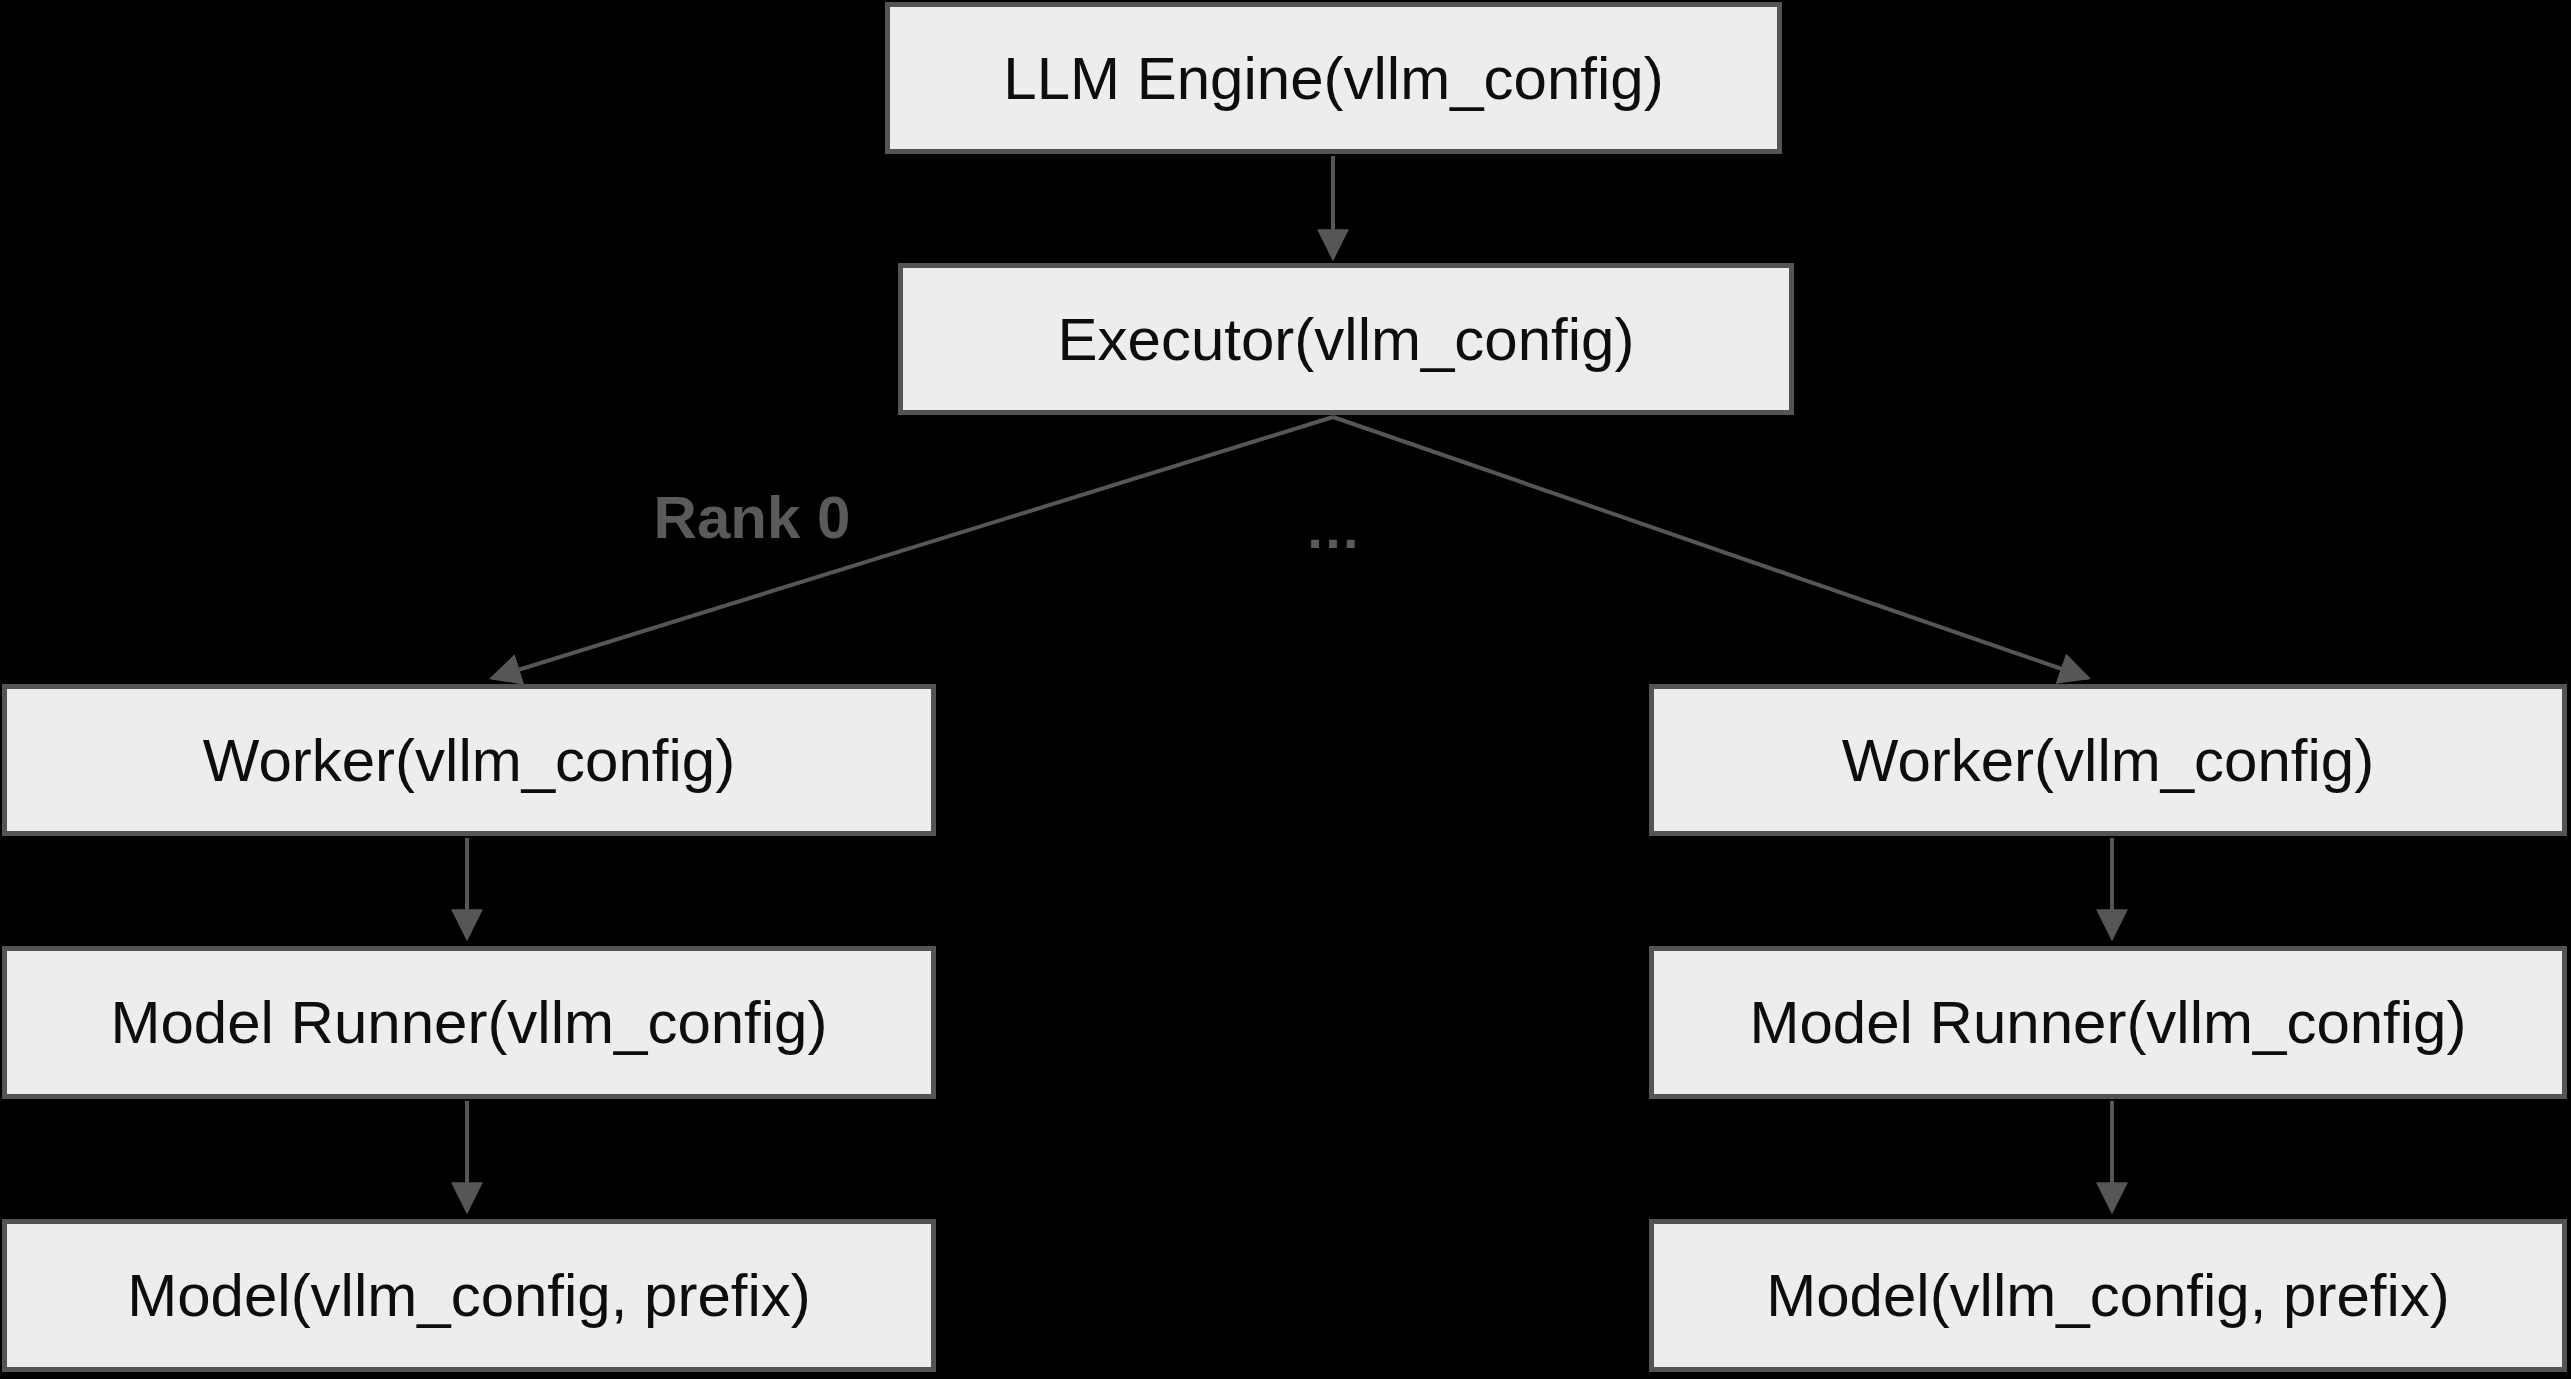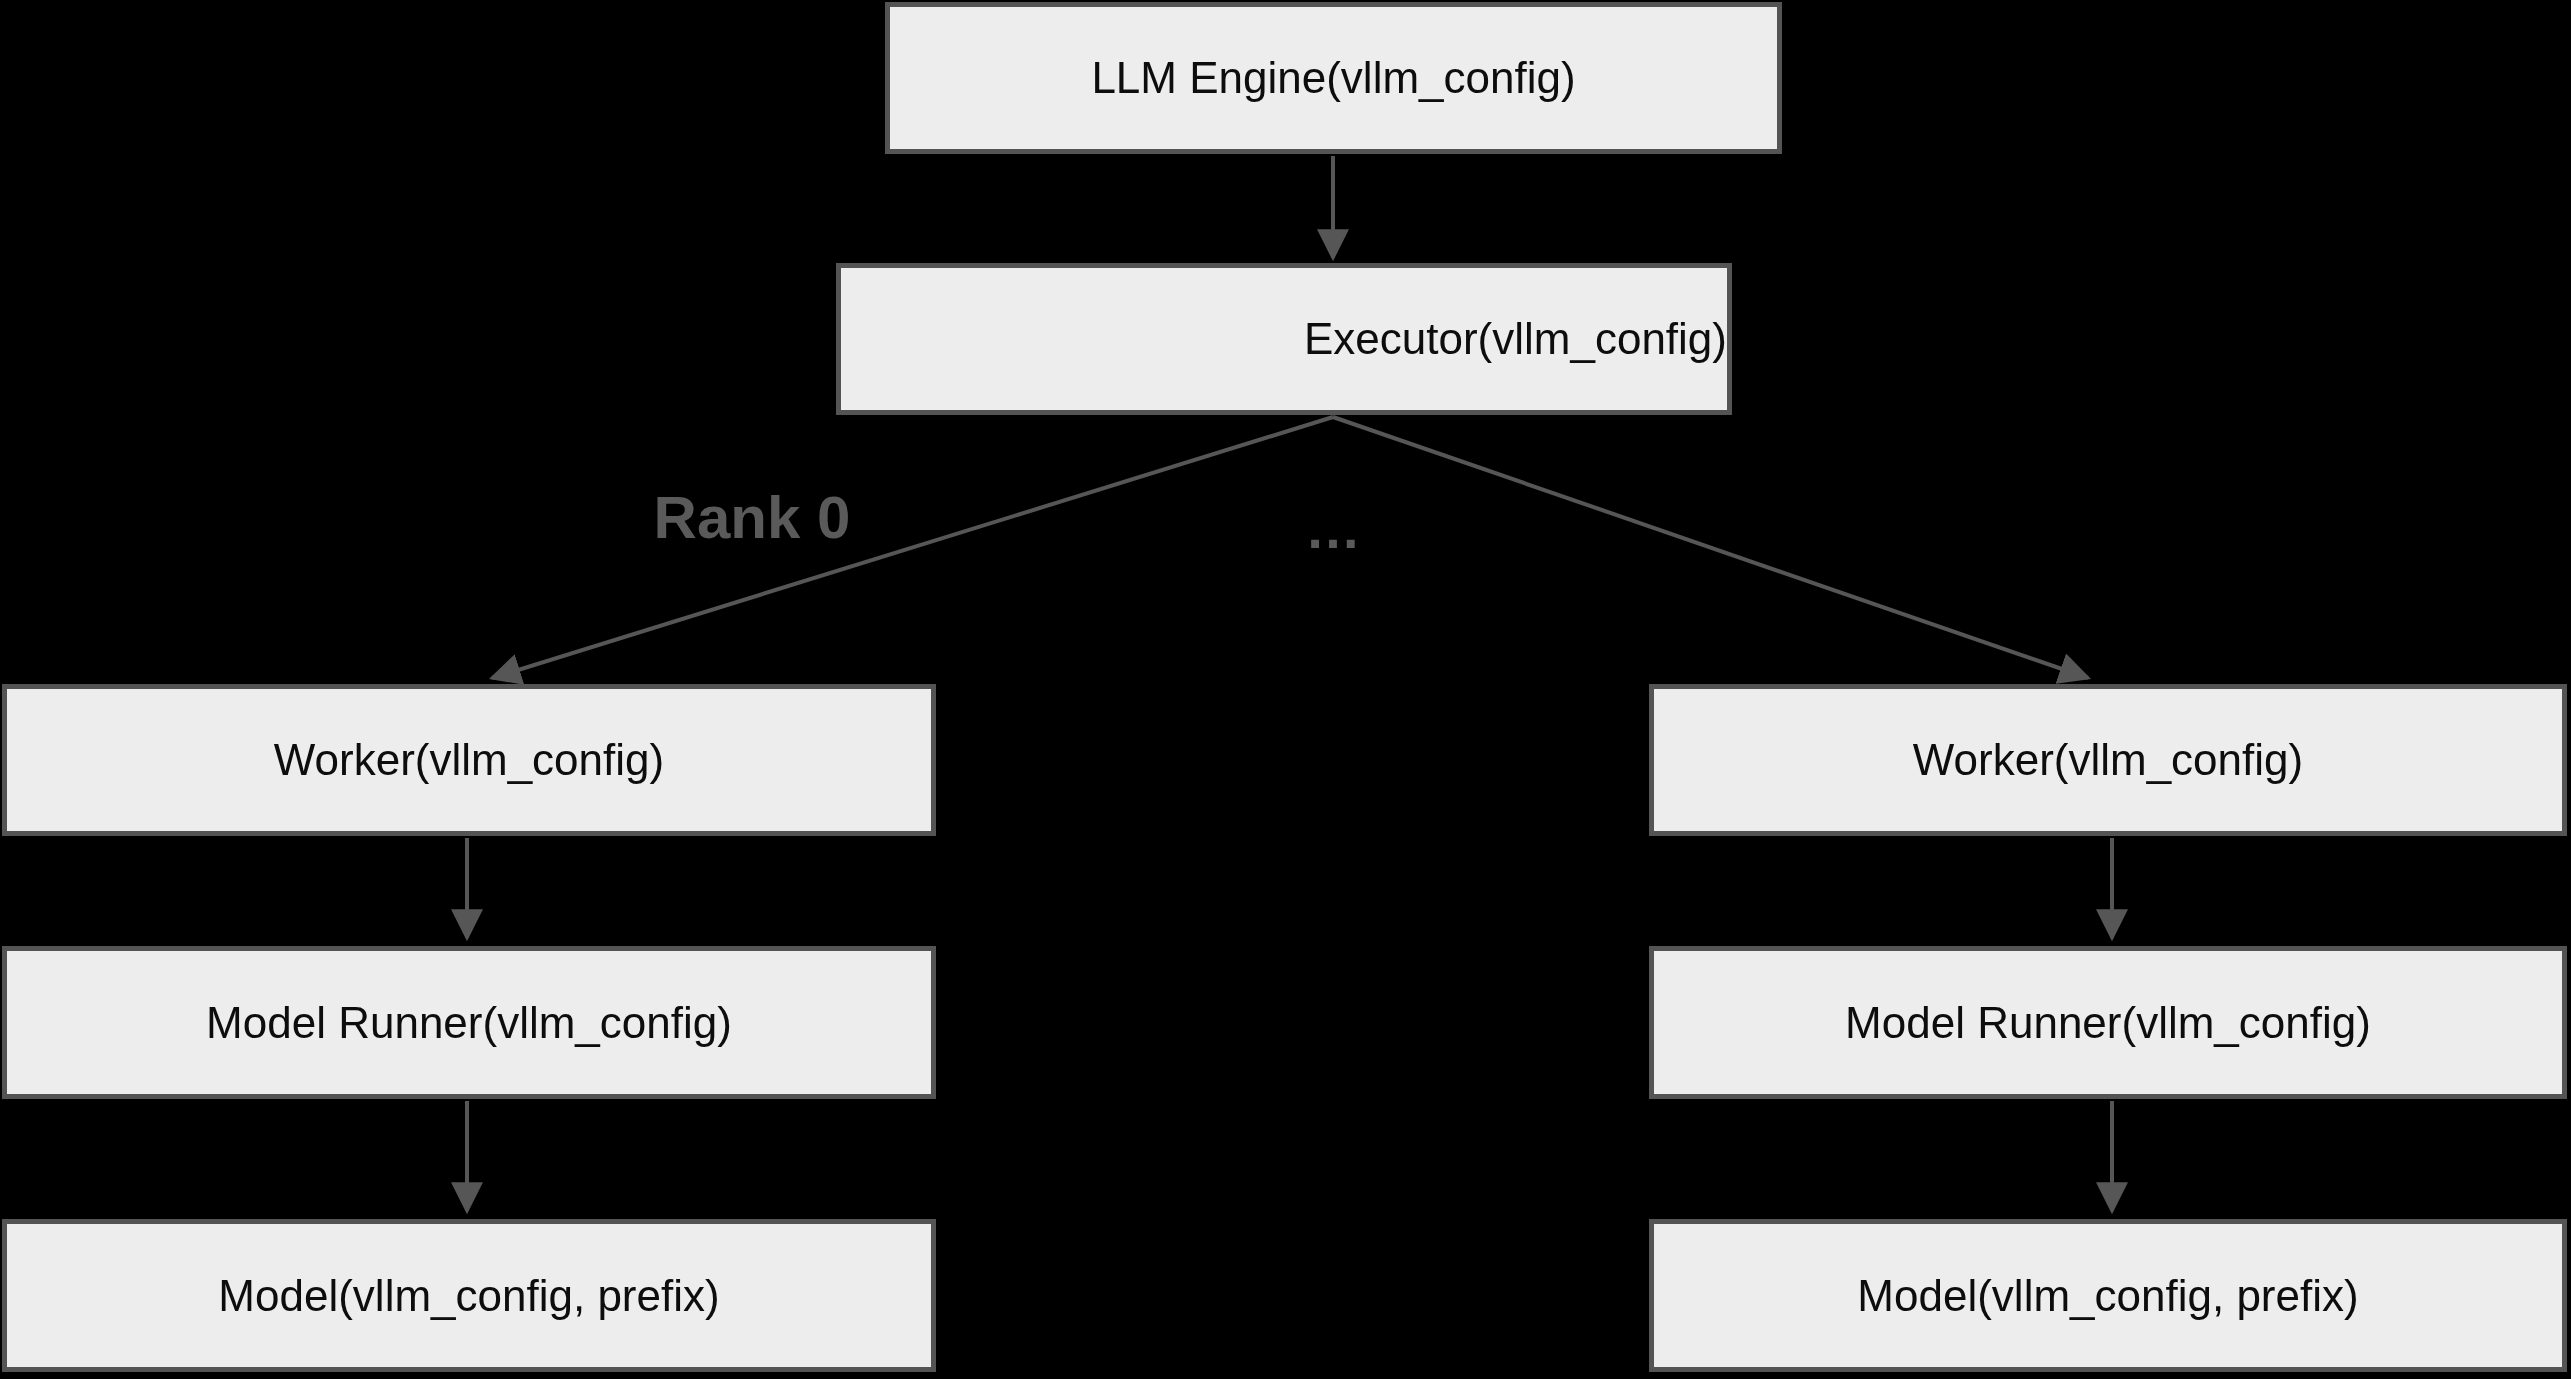--- a/index.html
+++ b/index.html
@@ -28,28 +28,28 @@
   .edges line { stroke: var(--arrow); stroke-width: 4; }
   .edges .arrowhead { fill: var(--arrow); }
   .node {
     position: absolute;
     background: var(--node-fill);
     border: 5px solid var(--node-border);
     display: flex;
     align-items: center;
     justify-content: center;
     color: var(--node-text);
-    font-size: 44px;
+    font-size: 60px;
     font-weight: 500;
     letter-spacing: 0px;
     white-space: nowrap;
   }
   
   .node-llm-engine     { left: 885px;  top: 2px;    width: 897px; height: 152px; }
-  .node-executor       { left: 836px;  top: 263px;  width: 896px; height: 152px; justify-content: flex-end; }
+  .node-executor       { left: 898px;  top: 263px;  width: 896px; height: 152px; }
   
   .node-worker-left        { left: 2px; top: 684px;  width: 934px; height: 152px; }
   .node-model-runner-left  { left: 2px; top: 946px;  width: 934px; height: 153px; }
   .node-model-left         { left: 2px; top: 1219px; width: 934px; height: 153px; }
   
   .node-worker-right       { left: 1649px; top: 684px;  width: 918px; height: 152px; }
   .node-model-runner-right { left: 1649px; top: 946px;  width: 918px; height: 153px; }
   .node-model-right        { left: 1649px; top: 1219px; width: 918px; height: 153px; }
 
   .edge-label {

